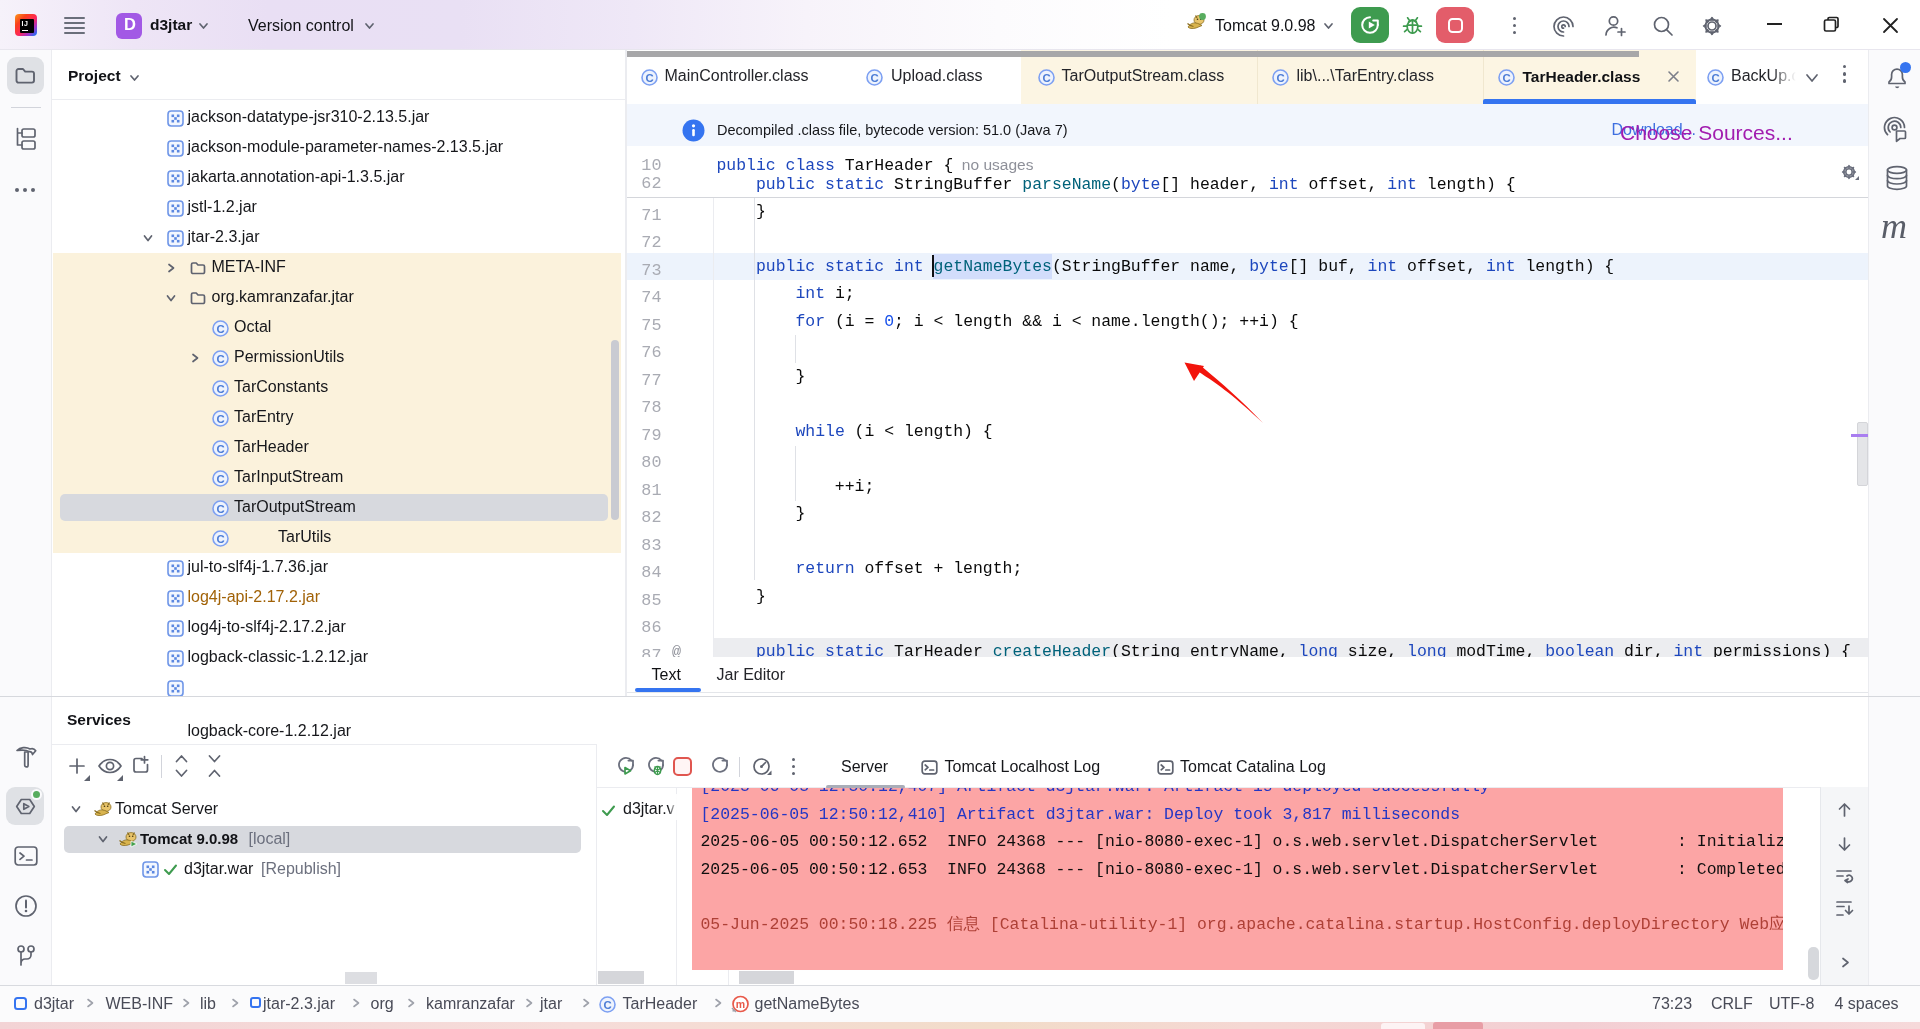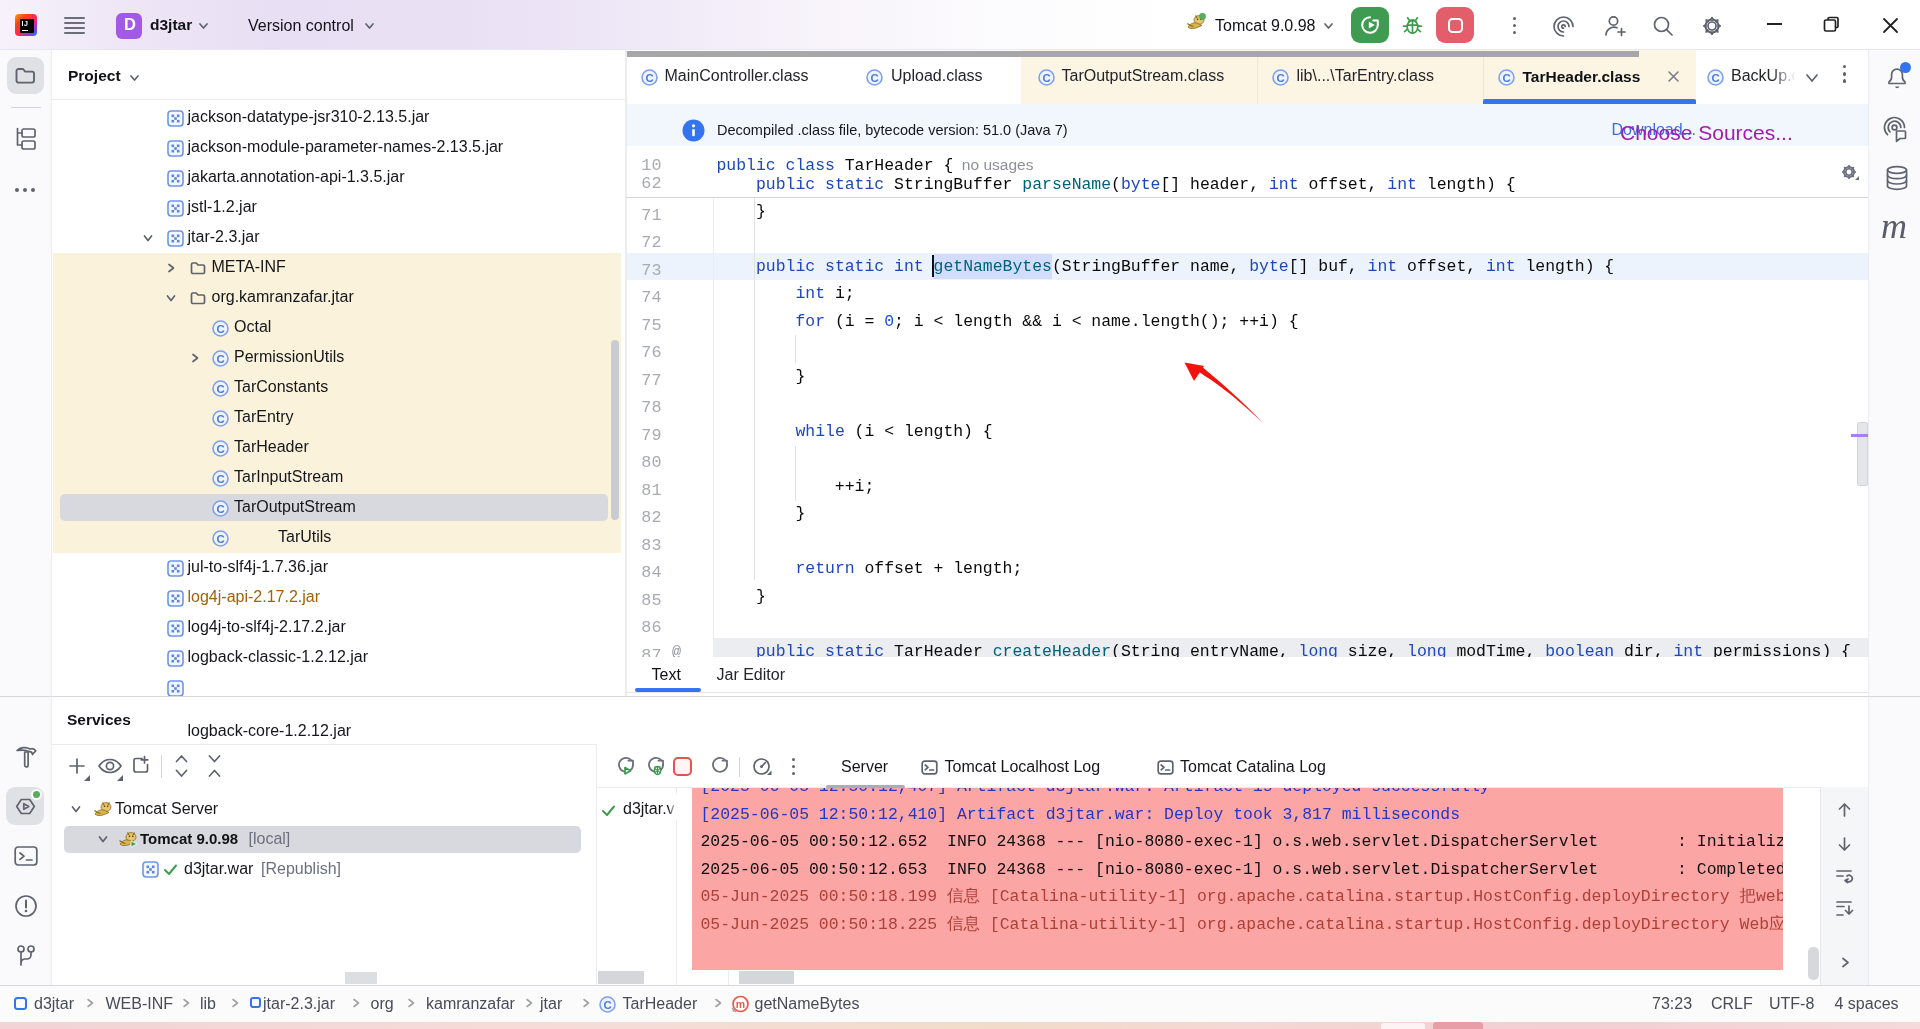--- a/index.html
+++ b/index.html
@@ -547,21 +547,20 @@
     </svg>
 <svg style="position:absolute;left:689px;top:866px;" width="24" height="24" viewBox="0 0 24 24" fill="none">
       <path d="M4 8 a8.2 8.2 0 0 1 14.5-1.5 M19.5 16 a8.2 8.2 0 0 1 -14.5 1.5" stroke="#5f636f" stroke-width="1.7" stroke-linecap="round" stroke-linejoin="round"></path>
       <path d="M18.7 2.5 v4.5 h-4.5 M4.8 21.5 v-4.5 h4.5" stroke="#5f636f" stroke-width="1.7" stroke-linecap="round" stroke-linejoin="round"></path>
     </svg>
 <div style="position:absolute;left:692px;top:788px;width:1091px;height:182px;overflow:hidden;background:#fca5a5">
 <div class="co b" style="left:8.5px;top:-15px">[2025-06-05 12:50:12,407] Artifact d3jtar.war: Artifact is deployed successfully</div>
 <div class="co b" style="left:8.5px;top:12.5px">[2025-06-05 12:50:12,410] Artifact d3jtar.war: Deploy took 3,817 milliseconds</div>
 <div class="co " style="left:8.5px;top:40px">2025-06-05 00:50:12.652  INFO 24368 --- [nio-8080-exec-1] o.s.web.servlet.DispatcherServlet        : Initializing Servlet</div>
 <div class="co " style="left:8.5px;top:67.5px">2025-06-05 00:50:12.653  INFO 24368 --- [nio-8080-exec-1] o.s.web.servlet.DispatcherServlet        : Completed initial</div>
-<div class="co r" style="left:8.5px;top:95px">05-Jun-2025 00:50:18.199 信息 [Catalina-utility-1] org.apache.catalina.startup.HostConfig.deployDirectory 把web</div>
 <div class="co r" style="left:8.5px;top:122.5px">05-Jun-2025 00:50:18.225 信息 [Catalina-utility-1] org.apache.catalina.startup.HostConfig.deployDirectory Web应</div>
 </div>
 <div style="position:absolute;left:1808px;top:947px;width:11px;height:33px;background:#d6d8dc;border-radius:5px;"></div>
 <div style="position:absolute;left:1820px;top:787px;width:48px;height:197.5px;background:#f5f6f8;border-left:1px solid #e6e8ec;"></div>
 <svg style="position:absolute;left:1836px;top:801px;" width="17" height="17" viewBox="0 0 17 17" fill="none">
       <path d="M8.5 15 V3 M3.5 8 L8.5 3 L13.5 8" stroke="#5f636f" stroke-width="1.7" stroke-linecap="round" stroke-linejoin="round"></path>
     </svg>
 <svg style="position:absolute;left:1836px;top:836px;" width="17" height="17" viewBox="0 0 17 17" fill="none">
       <path d="M8.5 2 V14 M3.5 9 L8.5 14 L13.5 9" stroke="#5f636f" stroke-width="1.7" stroke-linecap="round" stroke-linejoin="round"></path>
     </svg>

